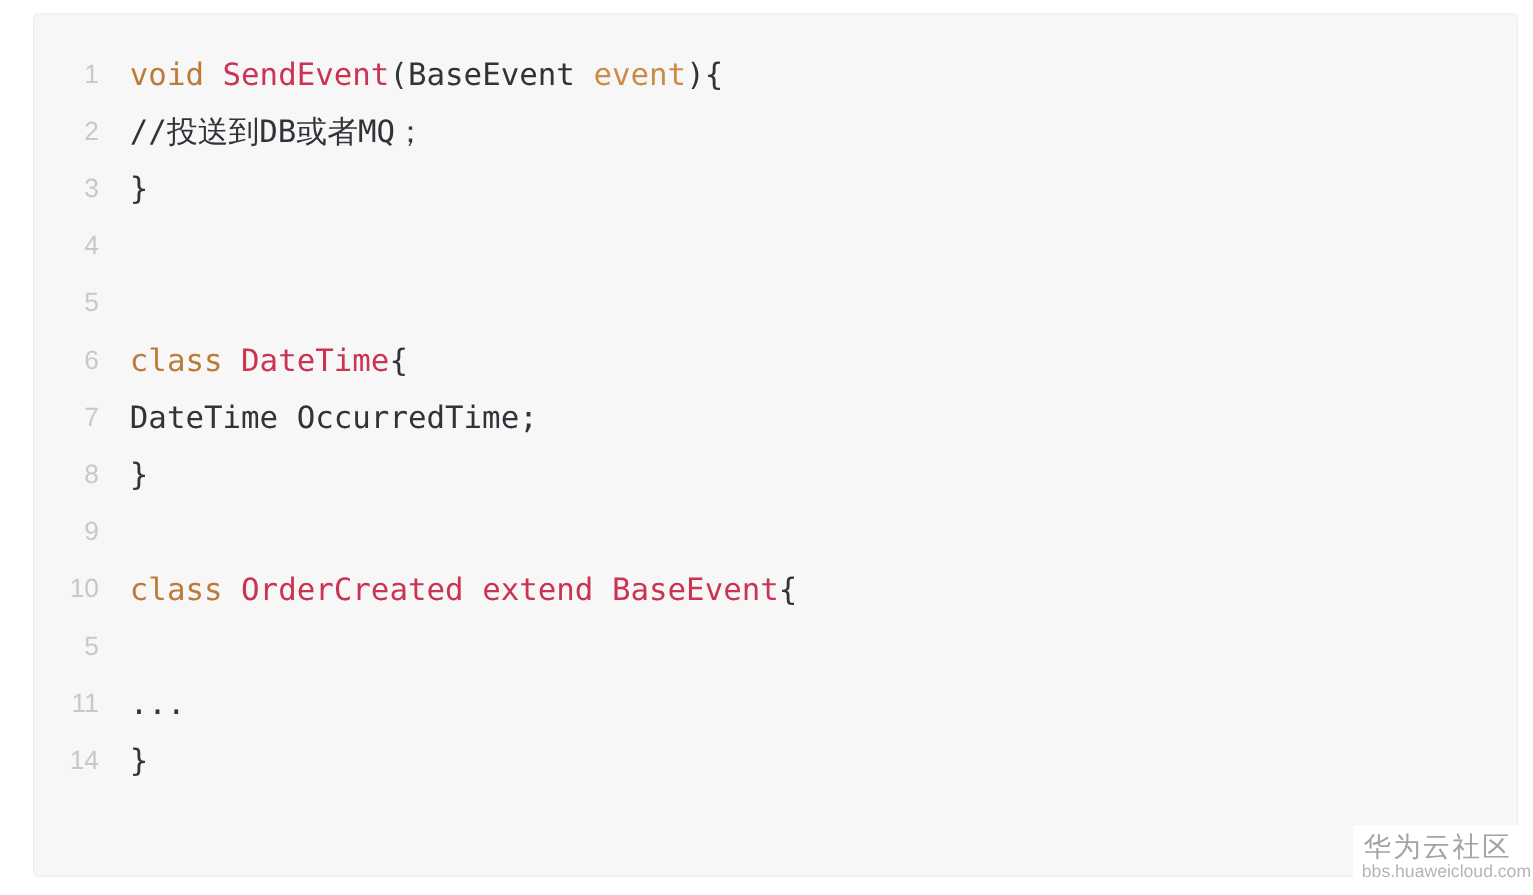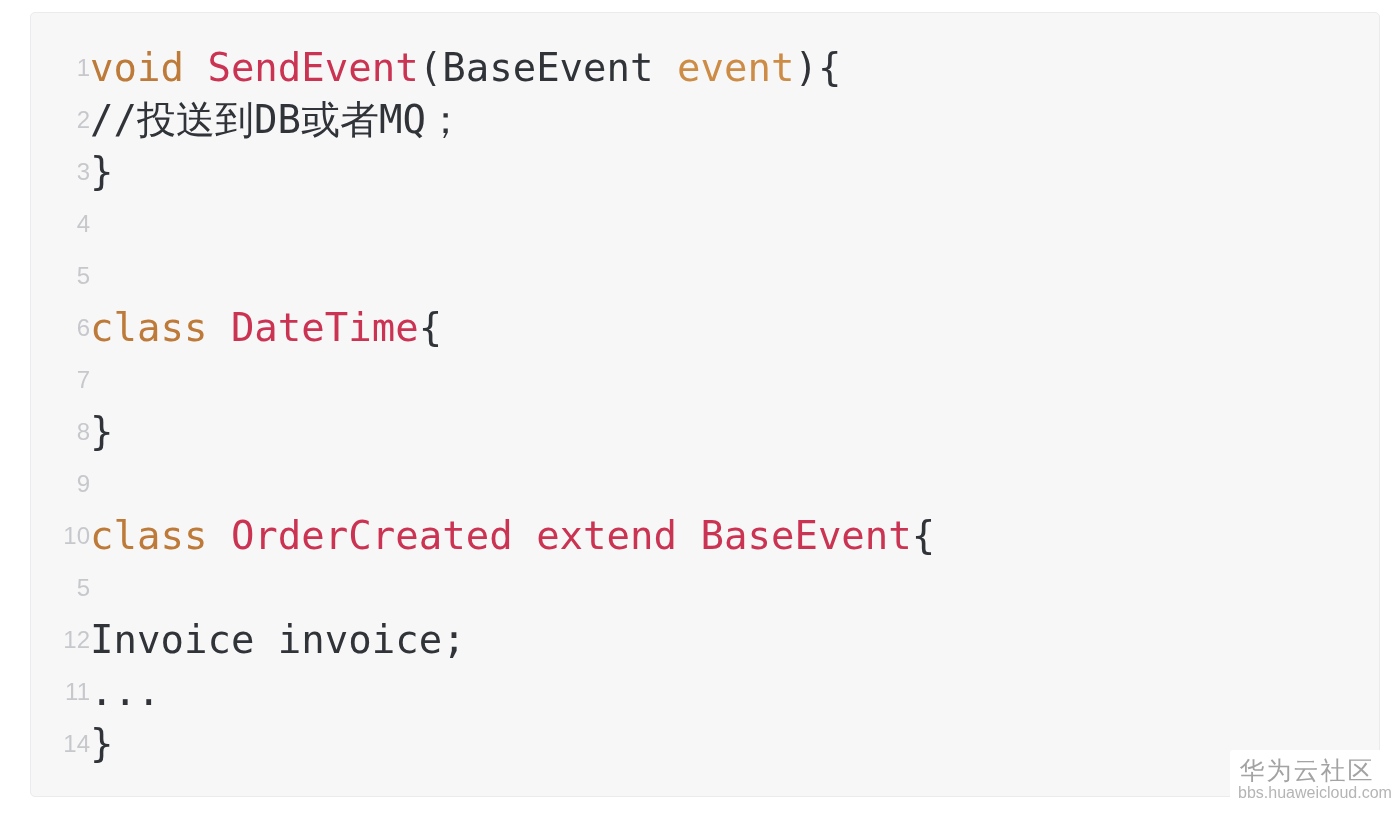--- a/index.html
+++ b/index.html
@@ -49,22 +49,23 @@
   .ln {
     flex: none;
     width: 59px;
     text-align: right;
     font-family: "Liberation Sans", sans-serif;
     font-size: 24px;
     color: var(--line-number);
     user-select: none;
   }
   .code {
+    margin-left: 28px;
     font-family: "DejaVu Sans Mono", "Liberation Mono", monospace;
-    font-size: 39px;
+    font-size: 28px;
     color: var(--plain);
     white-space: pre;
   }
   .tok-plain   { color: var(--plain); }
   .tok-keyword { color: var(--keyword); }
   .tok-title   { color: var(--title); }
   .tok-param   { color: var(--param); }
   .watermark {
     position: absolute;
     right: 12px;
@@ -115,39 +116,36 @@
         <div class="line">
           <span class="ln">5</span>
           <span class="code"></span>
         </div>
         <div class="line">
           <span class="ln">6</span>
           <span class="code"><span class="tok-keyword">class</span><span class="tok-plain"> </span><span class="tok-title">DateTime</span><span class="tok-plain">{</span></span>
         </div>
         <div class="line">
           <span class="ln">7</span>
+          <span class="code"><span class="tok-plain">DateTime OccurredTime;</span></span>
         </div>
         <div class="line">
           <span class="ln">8</span>
           <span class="code"><span class="tok-plain">}</span></span>
         </div>
         <div class="line">
           <span class="ln">9</span>
           <span class="code"></span>
         </div>
         <div class="line">
           <span class="ln">10</span>
           <span class="code"><span class="tok-keyword">class</span><span class="tok-plain"> </span><span class="tok-title">OrderCreated extend BaseEvent</span><span class="tok-plain">{</span></span>
         </div>
         <div class="line">
           <span class="ln">5</span>
-        </div>
-        <div class="line">
-          <span class="ln">12</span>
-          <span class="code"><span class="tok-plain">Invoice invoice;</span></span>
         </div>
         <div class="line">
           <span class="ln">11</span>
           <span class="code"><span class="tok-plain">...</span></span>
         </div>
         <div class="line">
           <span class="ln">14</span>
           <span class="code"><span class="tok-plain">}</span></span>
         </div>
       </div>

